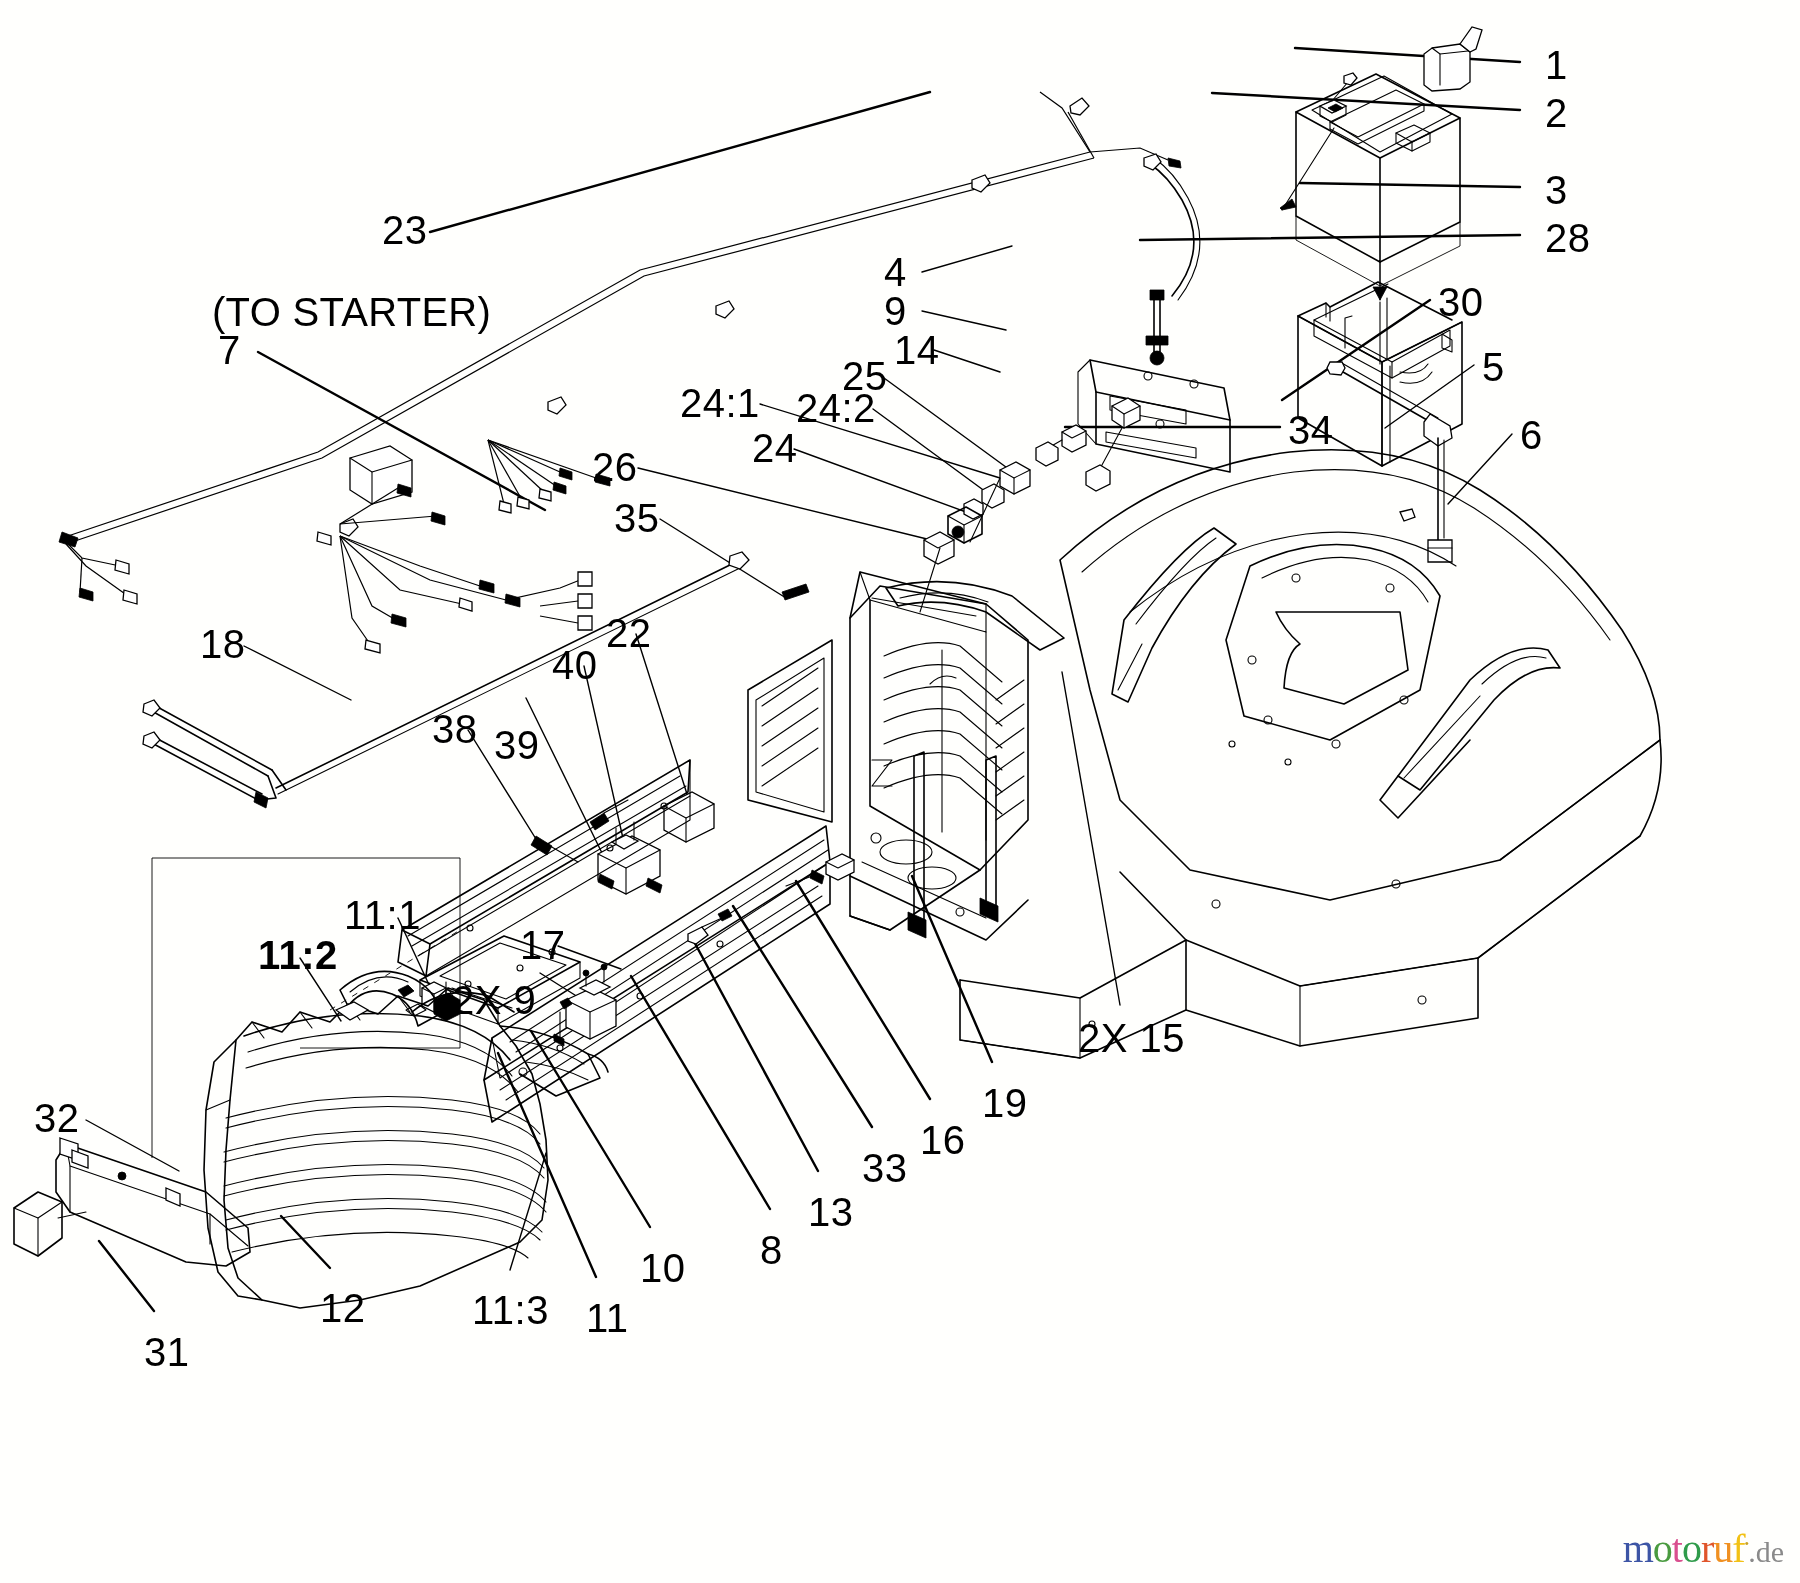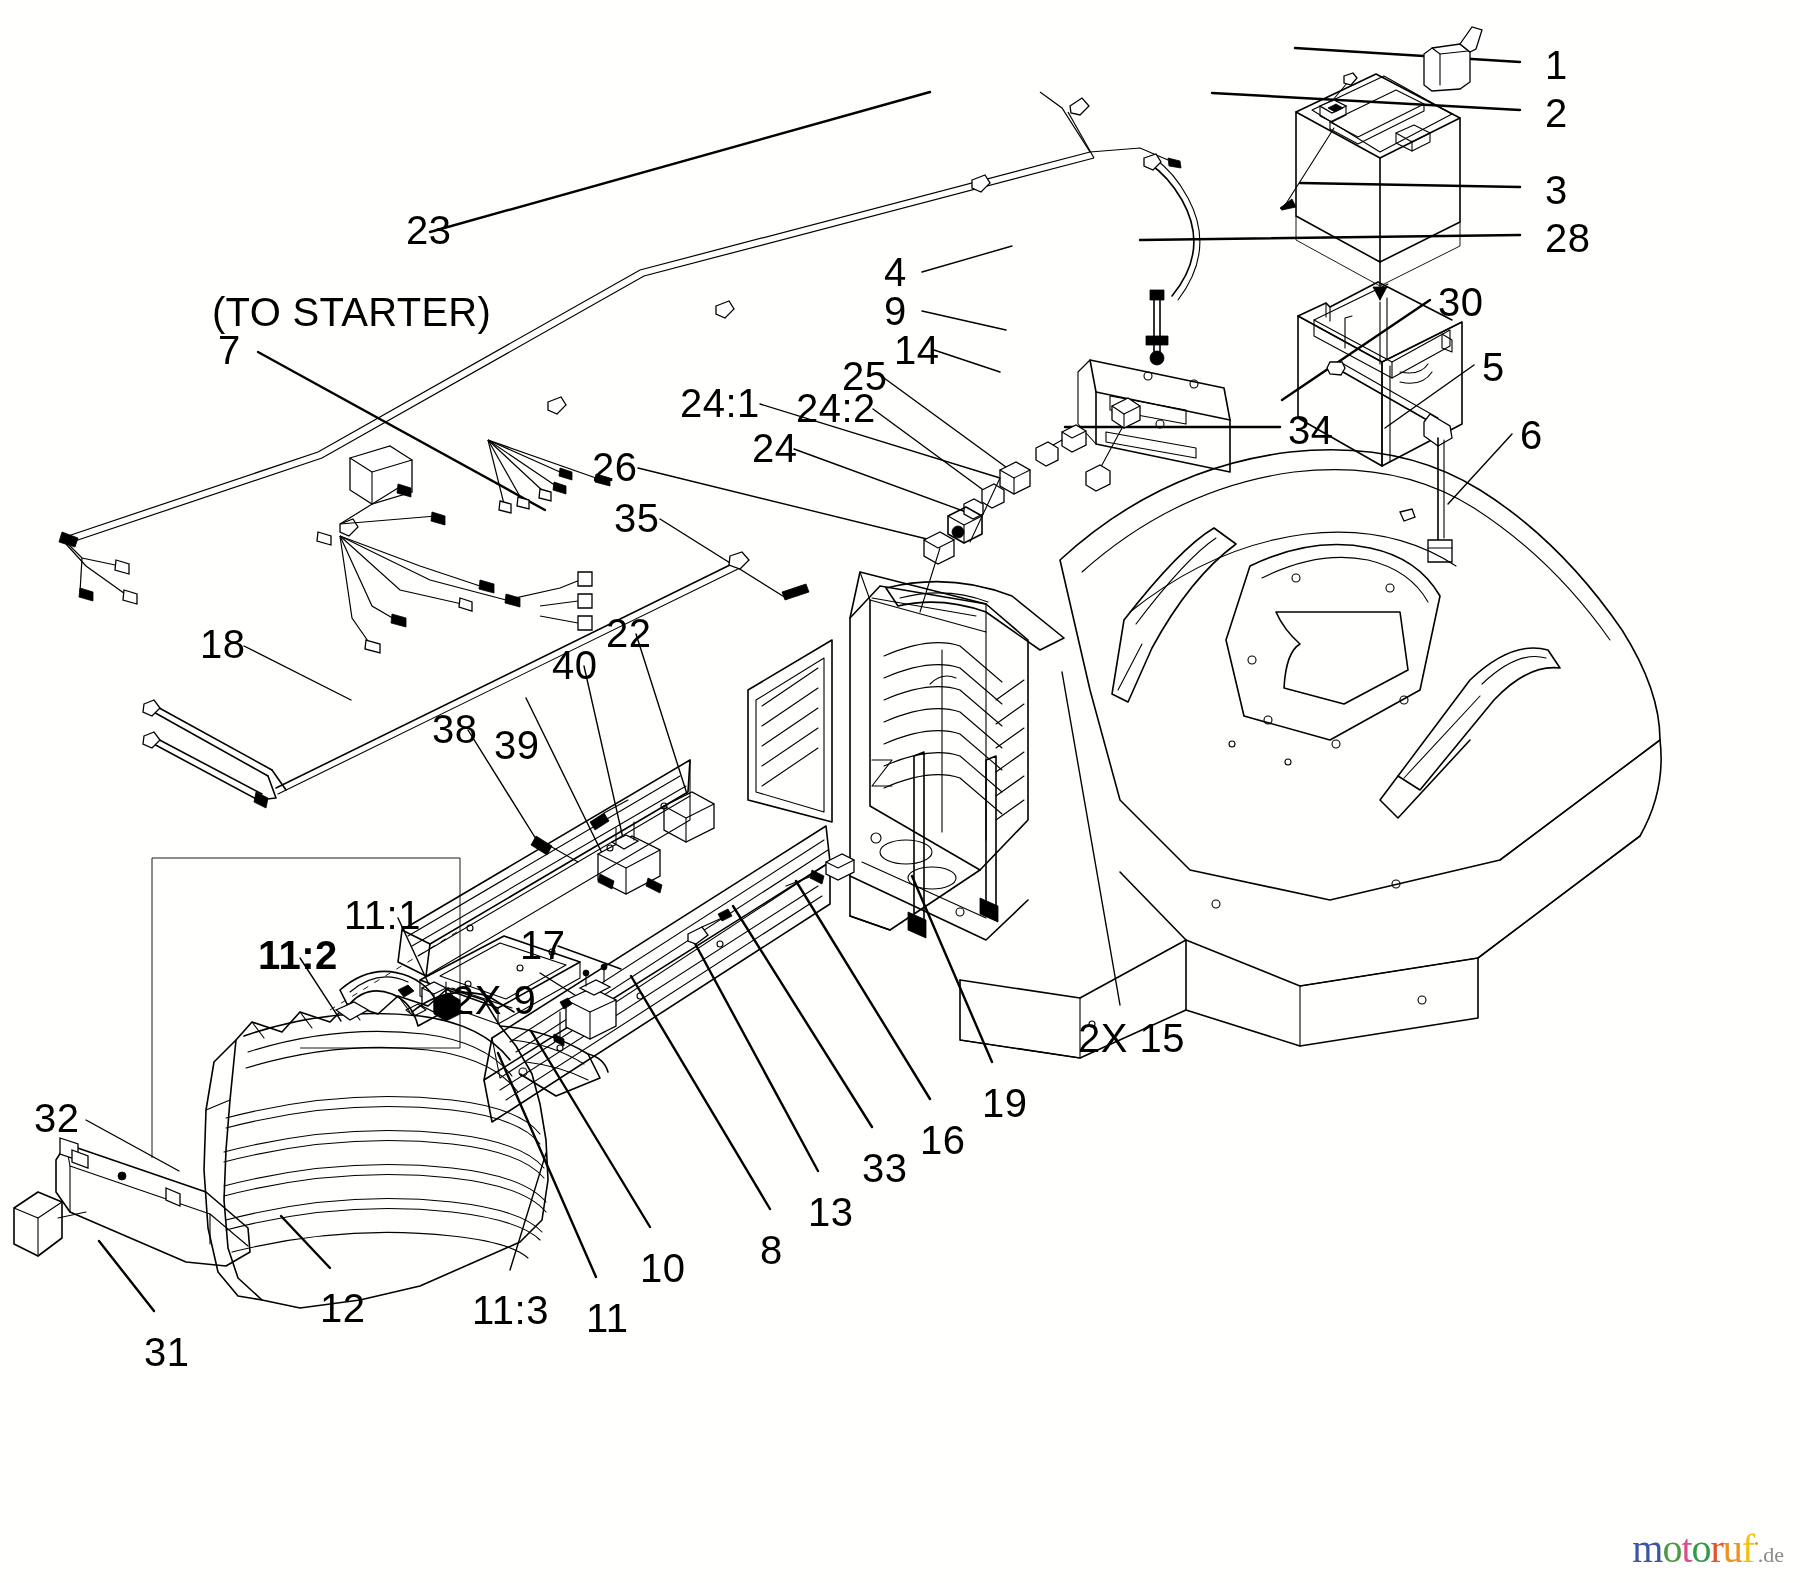--- a/index.html
+++ b/index.html
@@ -3,21 +3,21 @@
 <meta charset="utf-8">
 <style>
   html,body{margin:0;padding:0;background:#fff;}
   body{font-family:"Liberation Sans",sans-serif;}
   #sheet{position:relative;width:1800px;height:1583px;background:#fffffd;overflow:hidden;}
   #art{position:absolute;left:0;top:0;width:1800px;height:1583px;}
   .lbl{position:absolute;font-family:"Liberation Sans",sans-serif;font-weight:400;color:#000;white-space:nowrap;line-height:1;}
   .n{font-size:40px;letter-spacing:.5px;}
   .starter{font-size:40px;letter-spacing:.3px;}
   #wm{position:absolute;right:16px;bottom:14px;font-family:"Liberation Serif",serif;font-size:40px;line-height:1;letter-spacing:-1px;}
-  #wm .d{font-size:22px;color:#8a8a8a;letter-spacing:0;}
+  #wm .d{font-size:30px;color:#8a8a8a;letter-spacing:0;}
   #wm sup{font-size:13px;vertical-align:super;}
 </style>
 </head>
 <body>
 
 <div id="sheet">
 
   <svg id="art" viewBox="0 0 1800 1583">
     <defs>
       <style>
@@ -554,21 +554,21 @@
       <path class="lnT" d="M38 1218 L38 1256"></path>
       <path class="lnT" d="M58 1218 L86 1212"></path>
     </g>
 
   </svg>
 
   <div class="lbl n" style="left:1545px;top:45px;">1</div>
   <div class="lbl n" style="left:1545px;top:93px;">2</div>
   <div class="lbl n" style="left:1545px;top:170px;">3</div>
   <div class="lbl n" style="left:1545px;top:218px;">28</div>
-  <div class="lbl n" style="left:382px;top:210px;margin-left:24px;">23</div>
+  <div class="lbl n" style="left:382px;top:210px;">23</div>
   <div class="lbl n" style="left:218px;top:330px;">7</div>
   <div class="lbl n" style="left:884px;top:252px;">4</div>
   <div class="lbl n" style="left:884px;top:291px;">9</div>
   <div class="lbl n" style="left:894px;top:330px;">14</div>
   <div class="lbl n" style="left:842px;top:356px;">25</div>
   <div class="lbl n" style="left:680px;top:383px;">24:1</div>
   <div class="lbl n" style="left:796px;top:388px;">24:2</div>
   <div class="lbl n" style="left:752px;top:428px;">24</div>
   <div class="lbl n" style="left:592px;top:447px;">26</div>
   <div class="lbl n" style="left:614px;top:498px;">35</div>

